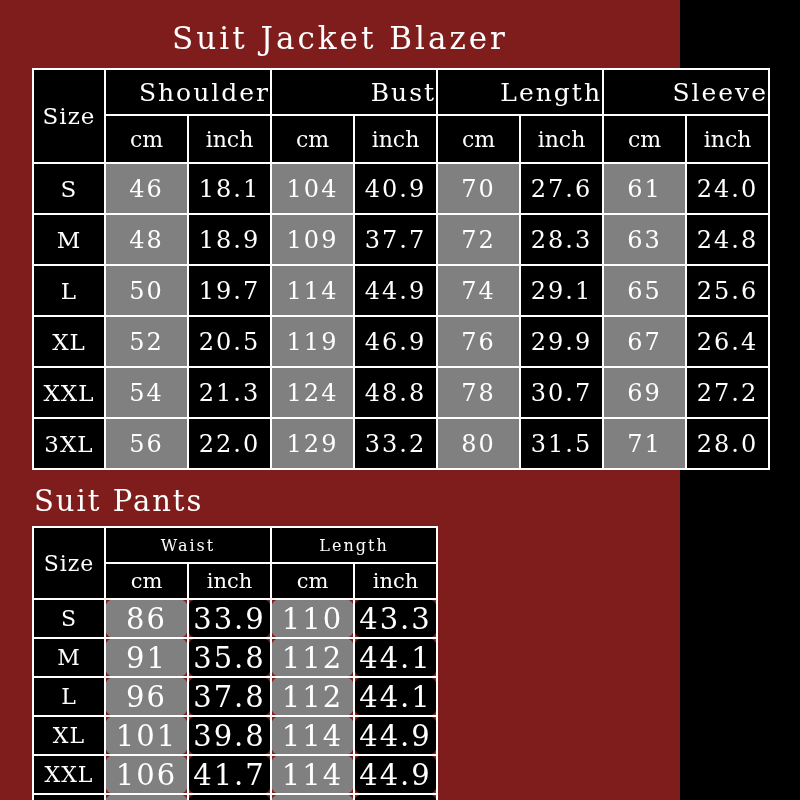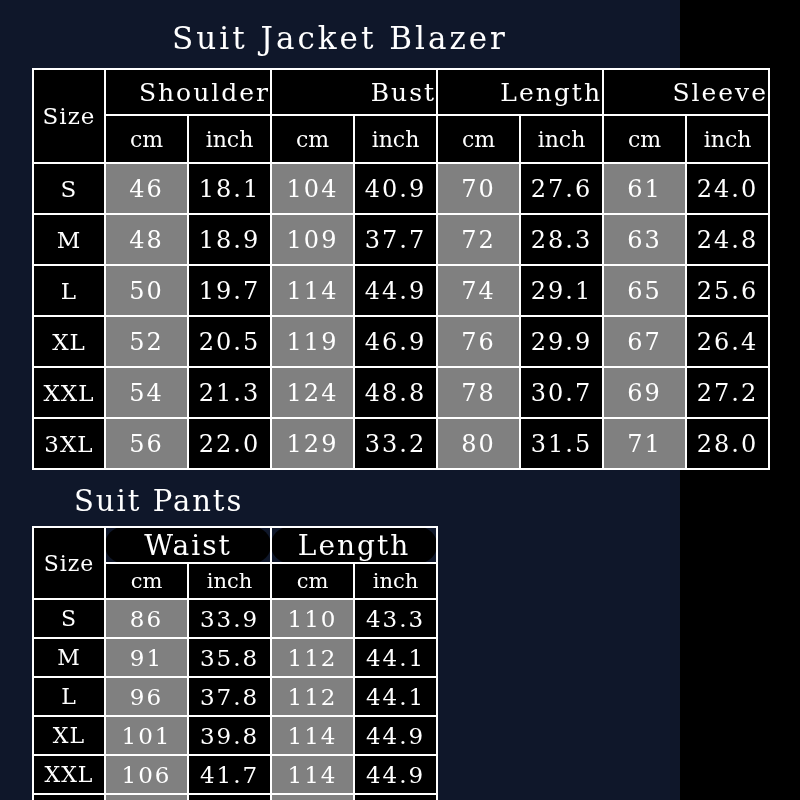--- a/index.html
+++ b/index.html
@@ -11,21 +11,21 @@
     overflow: hidden;
   }
   body {
     font-family: "DejaVu Serif", serif;
     color: #ffffff;
   }
   .page {
     width: 680px;
     height: 800px;
     position: relative;
-    background: #0f172a;
+    background: #7f1d1d;
   }
 
   
   .jacket-title {
     text-align: center;
     font-size: 31px;
     letter-spacing: 3px;
     padding-top: 20px;
     padding-bottom: 12px;
     font-weight: normal;
@@ -75,48 +75,47 @@
     letter-spacing: 2px;
   }
   .shaded { background: #808080 !important; margin-left: 7px; }
 
   
   .pants-title {
     font-size: 29px;
     letter-spacing: 2px;
     padding: 14px 0 8px 34px;
     color: #ffffff;
-    margin-left: 40px;
   }
   #pants-table {
     margin-left: 32px;
     width: 404px;
   }
   #pants-table .col-size { width: 72px; }
   #pants-table .col-val  { width: 83px; }
 
   #pants-table .hdr-group {
     height: 34px;
-    font-size: 28px;
-    letter-spacing: 2px;
-    border-radius: 18px;
+    font-size: 16px;
+    letter-spacing: 2px;
   }
   #pants-table .hdr-unit {
     height: 34px;
     font-size: 21px;
   }
   #pants-table .cell-size {
     font-size: 22px;
     height: 37px;
     letter-spacing: 1px;
   }
   #pants-table .cell-num {
-    font-size: 23px;
+    font-size: 29px;
     height: 37px;
     letter-spacing: 2px;
+    border-radius: 9px;
   }
 </style>
 </head>
 <body>
 
 <div class="page">
 
   <div class="jacket-title">Suit Jacket Blazer</div>
 
   <table class="size-table" id="jacket-table">

